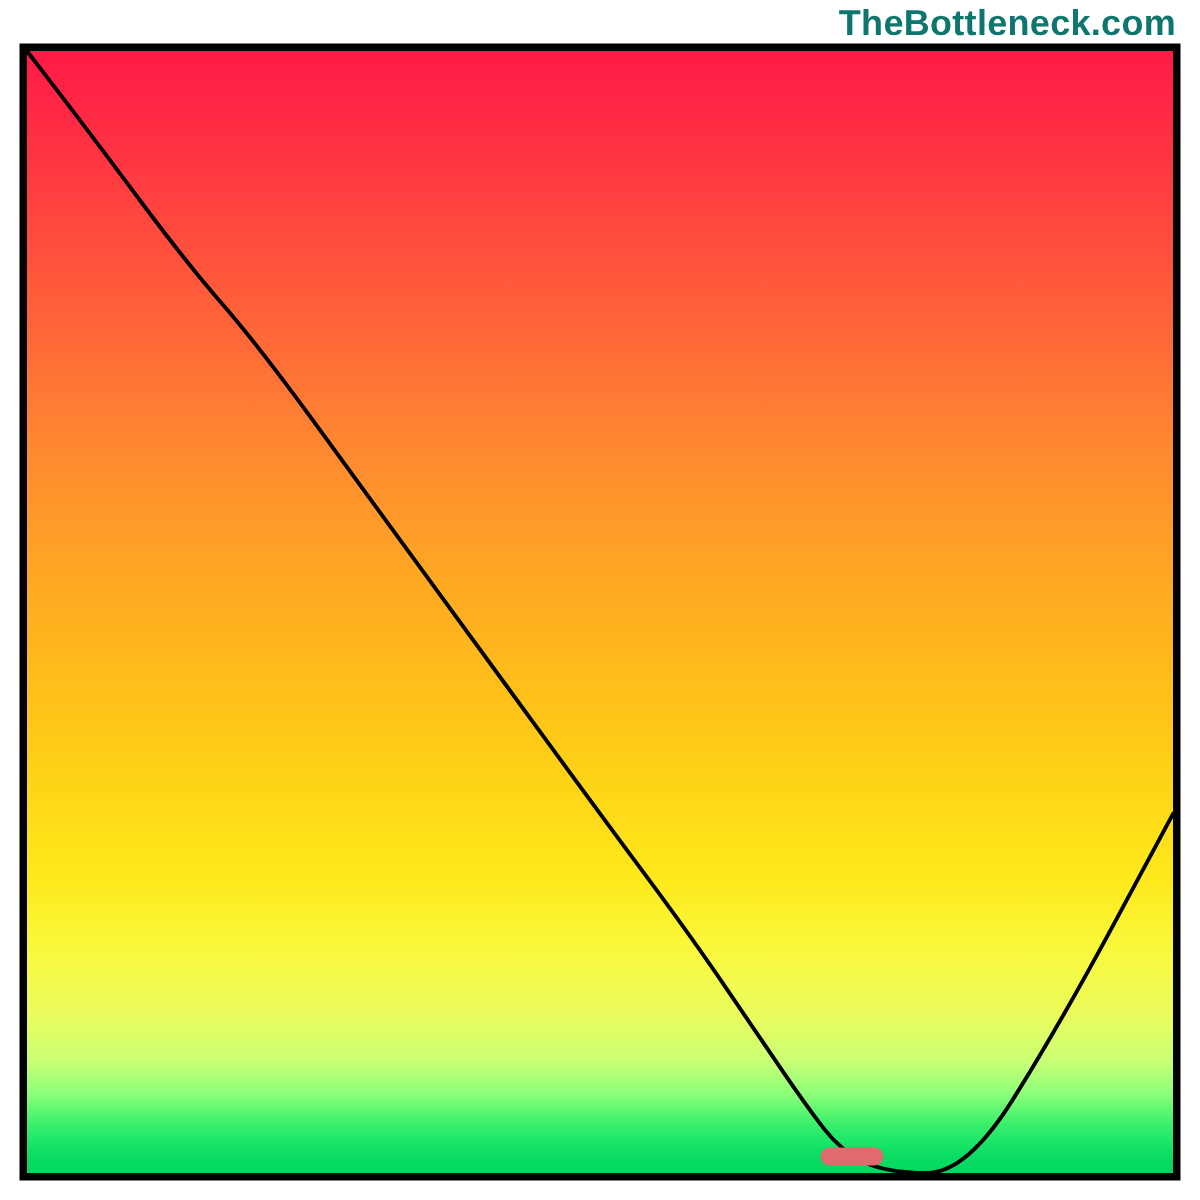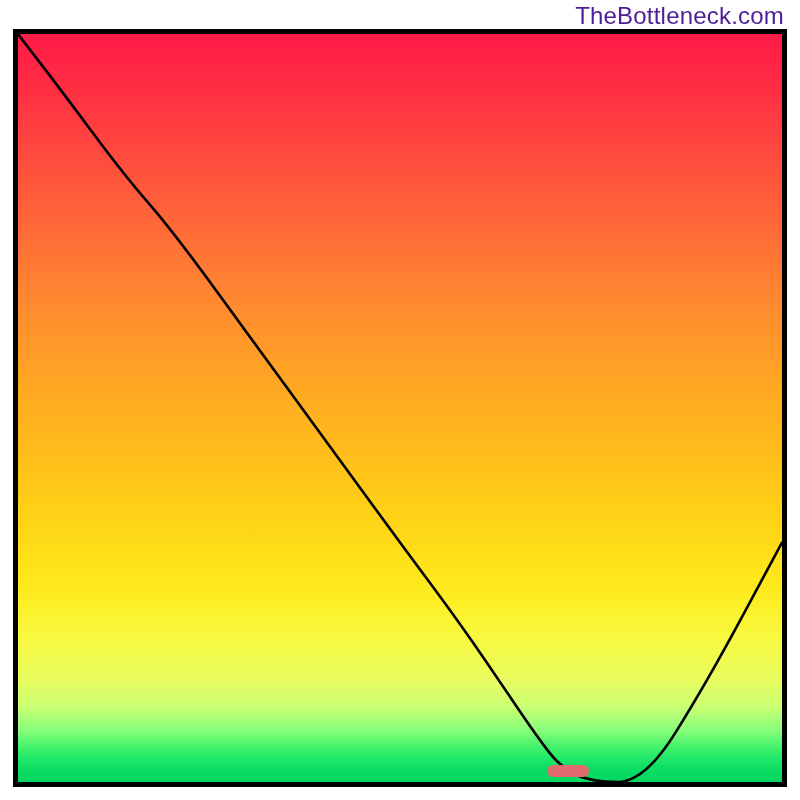--- a/index.html
+++ b/index.html
@@ -13,22 +13,22 @@
   .wrap {
     position: relative;
     width: 800px;
     height: 800px;
   }
   .watermark {
     position: absolute;
     top: 2px;
     right: 16px;
     font-size: 24px;
-    font-weight: 400;
-    color: #4c1d95;
+    font-weight: 700;
+    color: #0f766e;
     letter-spacing: 0.2px;
     z-index: 20;
   }
   .frame {
     position: absolute;
     left: 13px;
     top: 29px;
     width: 774px;
     height: 758px;
     border: 5px solid #000;

